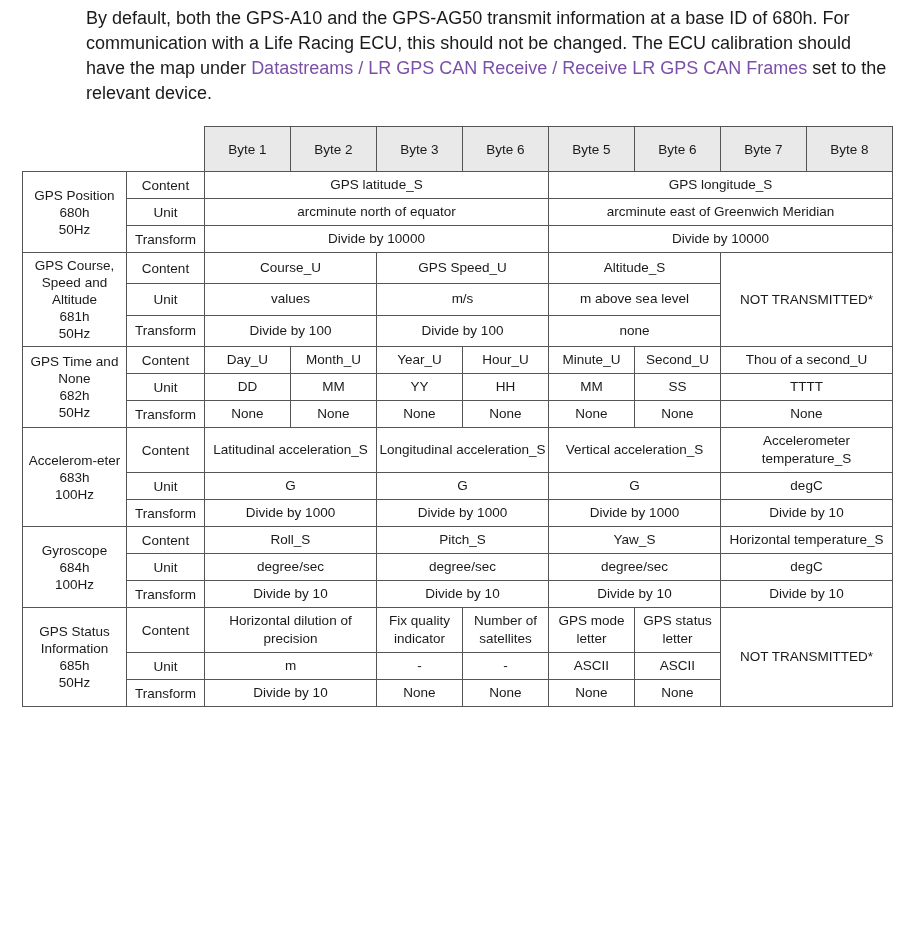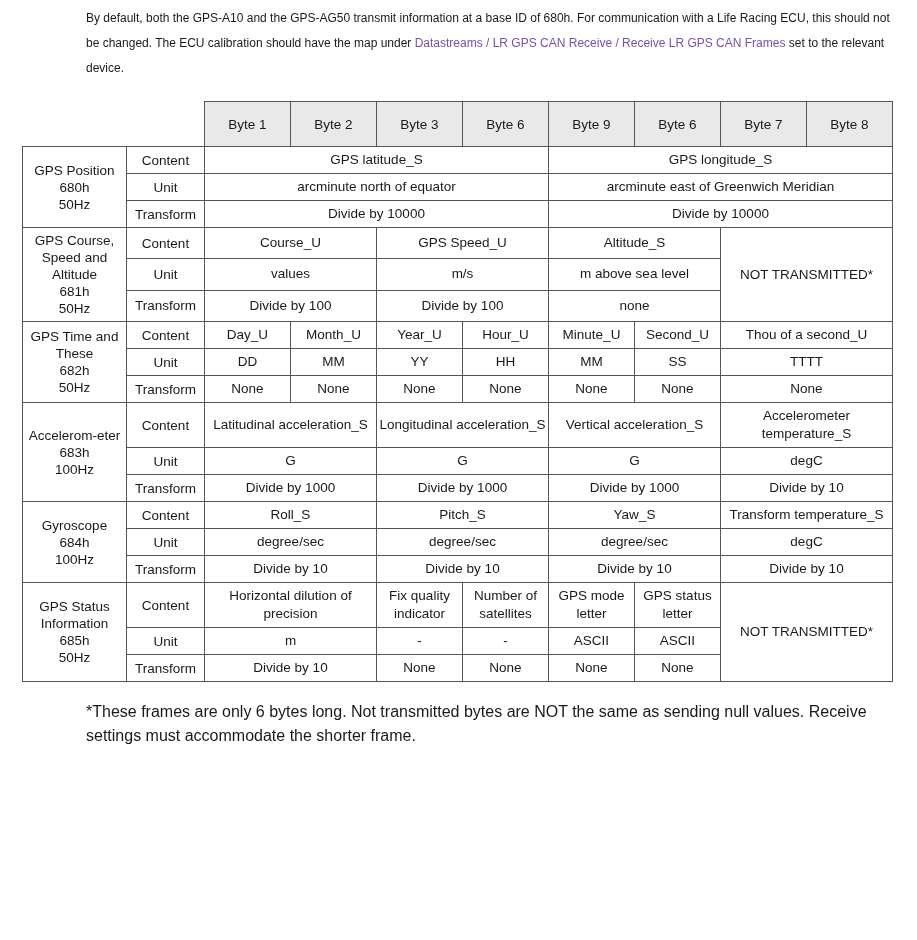--- a/index.html
+++ b/index.html
@@ -15,21 +15,21 @@
     overflow: hidden;
   }
   .page {
     position: relative;
     width: 917px;
     height: 940px;
     box-sizing: border-box;
   }
   .intro {
     margin: 6px 22px 0 86px;
-    font-size: 12px;
+    font-size: 18px;
     line-height: 25px;
     color: #1a1a1a;
     text-align: left;
   }
   .intro .accent {
     color: #7b4fa8;
   }
   table.frames {
     border-collapse: collapse;
     margin: 20px 0 0 22px;
@@ -106,21 +106,21 @@
         <col class="b">
     </colgroup>
     <thead>
       <tr>
         <th class="blank"></th>
         <th class="blank"></th>
         <th>Byte 1</th>
         <th>Byte 2</th>
         <th>Byte 3</th>
         <th>Byte 6</th>
-        <th>Byte 9</th>
+        <th>Byte 5</th>
         <th>Byte 6</th>
         <th>Byte 7</th>
         <th>Byte 8</th>
       </tr>
     </thead>
     <tbody>
 
       <tr>
         <td class="group" rowspan="3">
           <div>GPS Position</div>
@@ -162,21 +162,21 @@
       </tr>
       <tr>
         <td class="rowlab">Transform</td>
         <td class="cell" colspan="2">Divide by 100</td>
         <td class="cell" colspan="2">Divide by 100</td>
         <td class="cell" colspan="2">none</td>
       </tr>
 
       <tr>
         <td class="group" rowspan="3">
-          <div>GPS Time and These</div>
+          <div>GPS Time and None</div>
           <div>682h</div>
           <div>50Hz</div>
         </td>
         <td class="rowlab">Content</td>
         <td class="cell">Day_U</td>
         <td class="cell">Month_U</td>
         <td class="cell">Year_U</td>
         <td class="cell">Hour_U</td>
         <td class="cell">Minute_U</td>
         <td class="cell">Second_U</td>
@@ -233,21 +233,21 @@
       <tr>
         <td class="group" rowspan="3">
           <div>Gyroscope</div>
           <div>684h</div>
           <div>100Hz</div>
         </td>
         <td class="rowlab">Content</td>
         <td class="cell" colspan="2">Roll_S</td>
         <td class="cell" colspan="2">Pitch_S</td>
         <td class="cell" colspan="2">Yaw_S</td>
-        <td class="cell" colspan="2">Transform temperature_S</td>
+        <td class="cell" colspan="2">Horizontal temperature_S</td>
       </tr>
       <tr>
         <td class="rowlab">Unit</td>
         <td class="cell" colspan="2">degree/sec</td>
         <td class="cell" colspan="2">degree/sec</td>
         <td class="cell" colspan="2">degree/sec</td>
         <td class="cell" colspan="2">degC</td>
       </tr>
       <tr>
         <td class="rowlab">Transform</td>
@@ -285,16 +285,15 @@
         <td class="cell">None</td>
         <td class="cell">None</td>
         <td class="cell">None</td>
         <td class="cell">None</td>
       </tr>
 
     </tbody>
   </table>
 
   <div class="footer">
-    <div>*These frames are only 6 bytes long. Not transmitted bytes are NOT the same as sending null values. Receive settings must accommodate the shorter frame.</div>
   </div>
 
 </div>
 
 </body></html>

